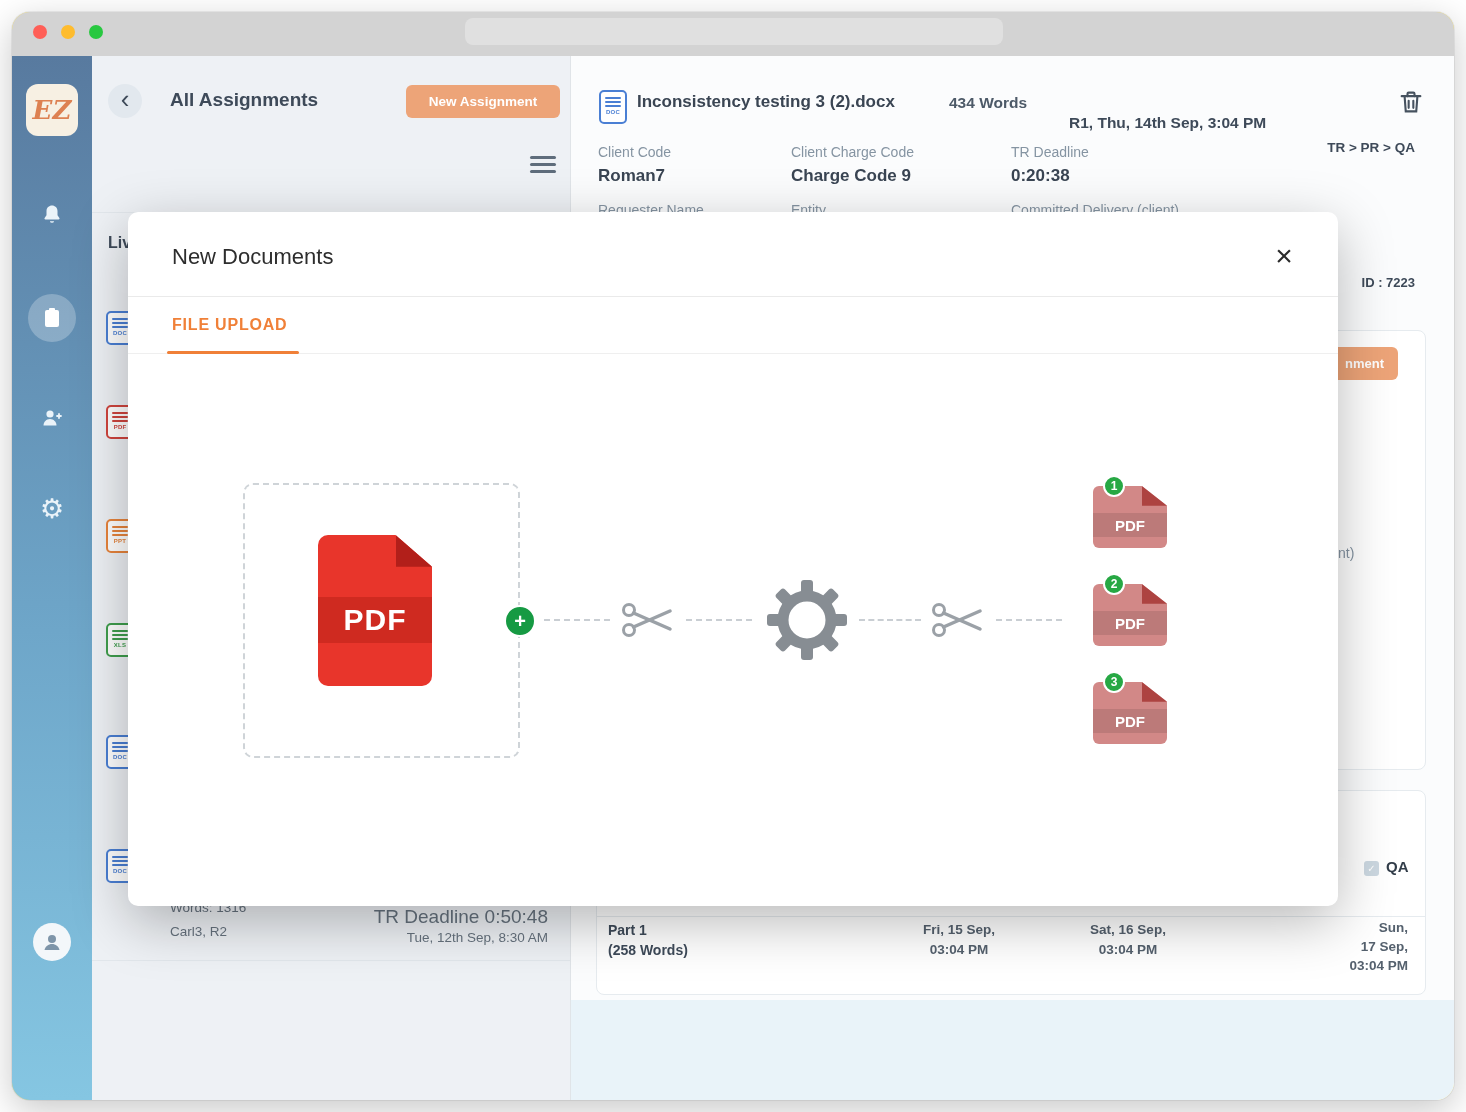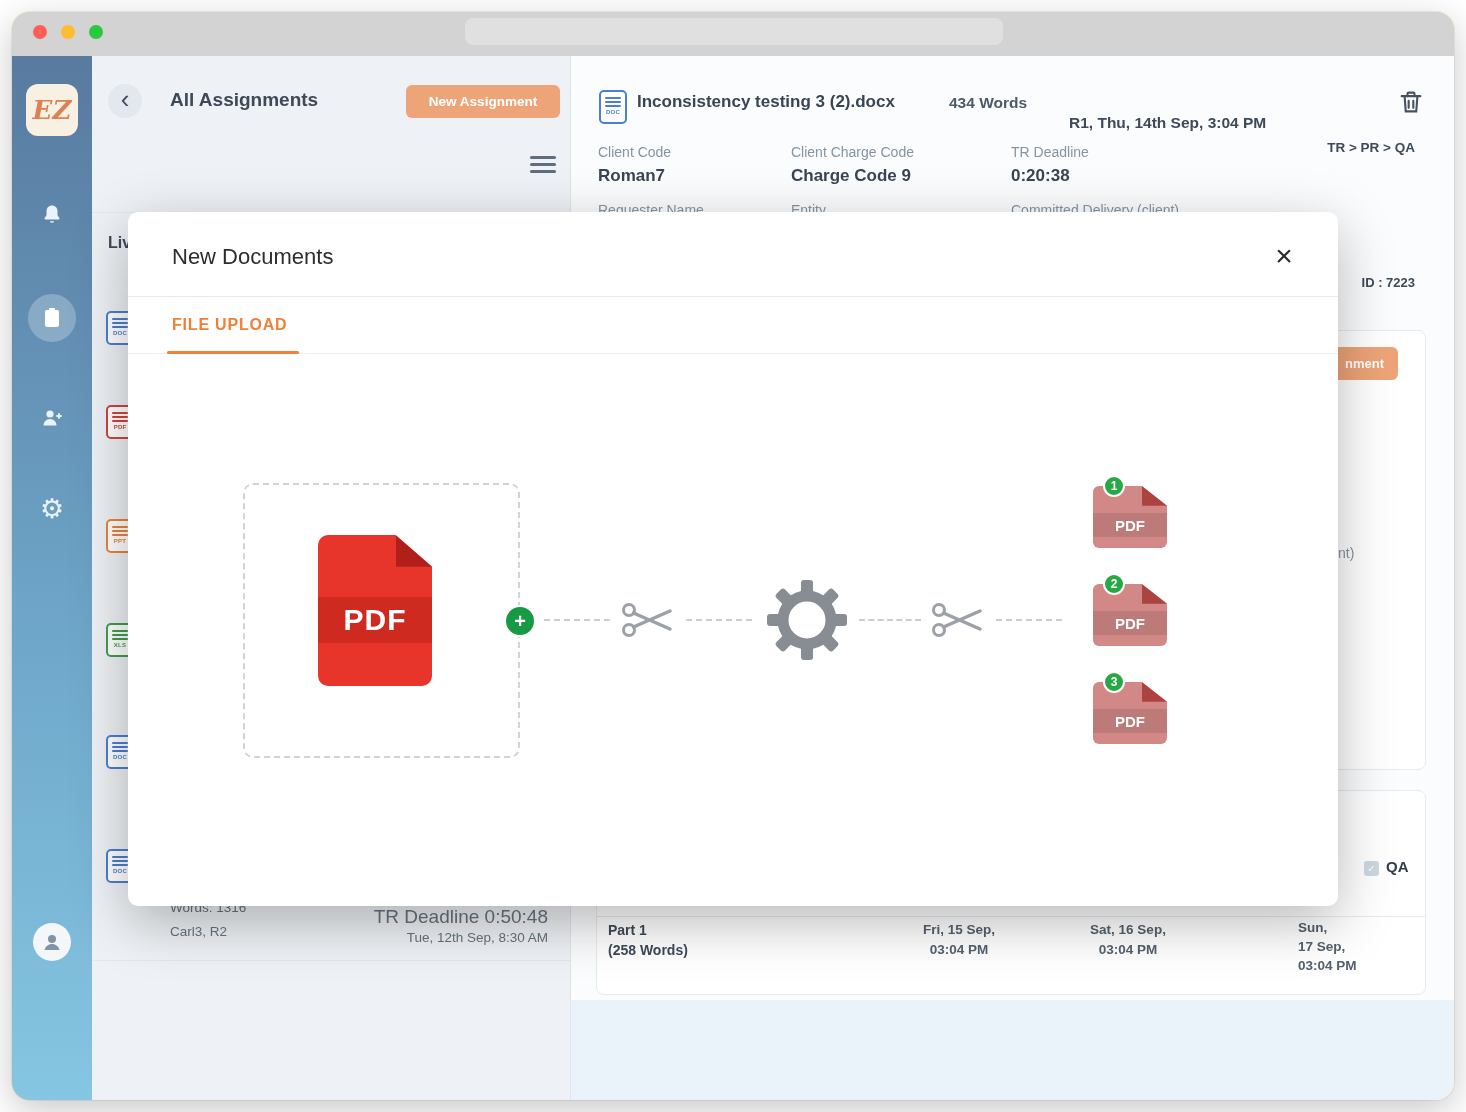--- a/index.html
+++ b/index.html
@@ -99,21 +99,21 @@
   .card2-row-divider { position:absolute; left:0; right:0; top:125px; border-top:1px solid #e6ebef; }
   .qa-check { position:absolute; left:793px; top:805px; width:15px; height:15px; background:#ccd8e1; border-radius:3px;
               color:#fff; font-size:10px; line-height:15px; text-align:center; cursor:pointer; }
   .qa-label { position:absolute; left:815px; top:802px; font-size:15px; font-weight:700; color:#323d49; }
 
   .part-name  { position:absolute; left:37px; top:866px; font-size:14px; font-weight:700; color:#3e4a59; }
   .part-words { position:absolute; left:37px; top:886px; font-size:14px; font-weight:700; color:#3e4a59; }
   .pcell { position:absolute; width:120px; text-align:center; font-size:13.5px; font-weight:600; color:#55616e; }
   .p1a { left:328px; top:866px; } .p1b { left:328px; top:886px; }
   .p2a { left:497px; top:866px; } .p2b { left:497px; top:886px; }
-  .pr { position:absolute; width:110px; right:46px; font-size:13.5px; font-weight:600; color:#55616e; }
+  .pr { position:absolute; width:110px; right:46px; text-align:right; font-size:13.5px; font-weight:600; color:#55616e; }
   .p3a { top:864px; } .p3b { top:883px; } .p3c { top:902px; }
   .blue-bottom { position:absolute; left:0; right:0; top:944px; bottom:0; background:#e9f3f9; }
 
   
   .modal { position:absolute; left:116px; top:200px; width:1210px; height:694px; background:#fff;
            border-radius:10px; box-shadow:0 16px 56px rgba(0,0,0,.28); z-index:40; }
   .m-title { position:absolute; left:44px; top:32px; font-size:22px; font-weight:500; color:#2d2d2d; }
   .m-close { position:absolute; right:34px; top:24px; width:40px; height:40px; font-size:30px; font-weight:400;
              color:#2b2b2b; display:flex; align-items:center; justify-content:center; cursor:pointer; }
   .m-hdiv { position:absolute; left:0; right:0; top:84px; border-top:1px solid #eaeaea; }

